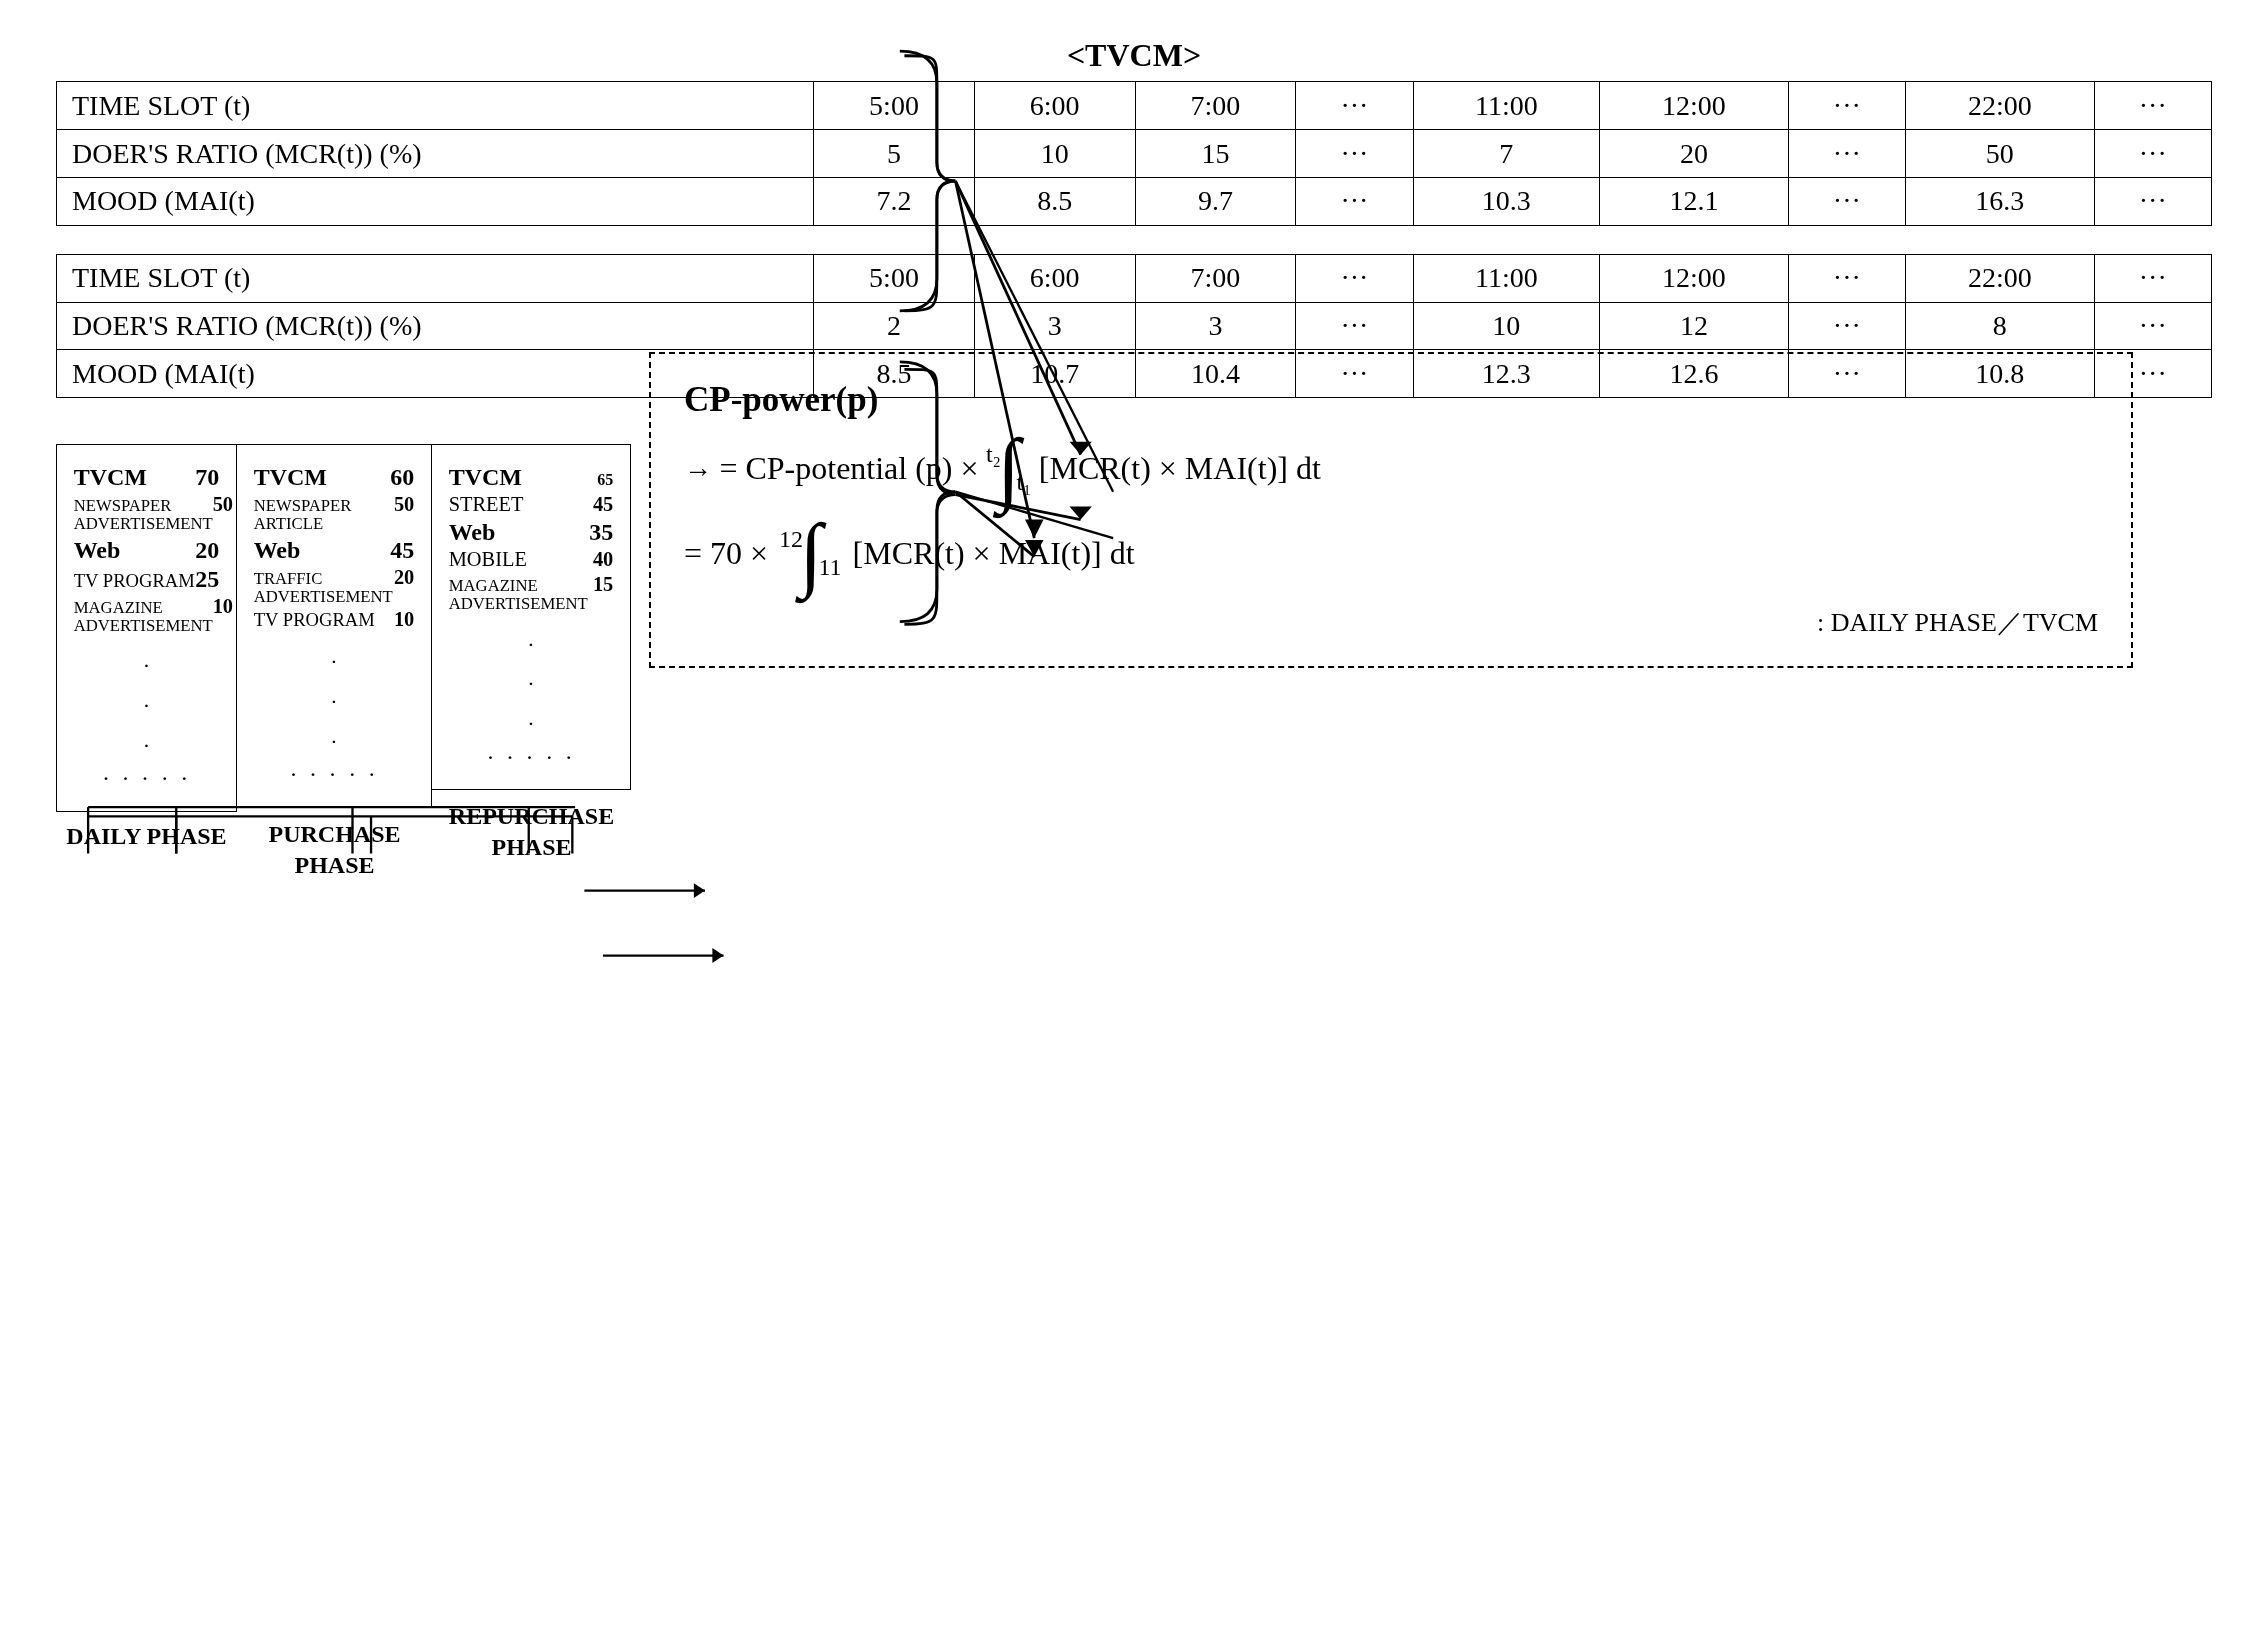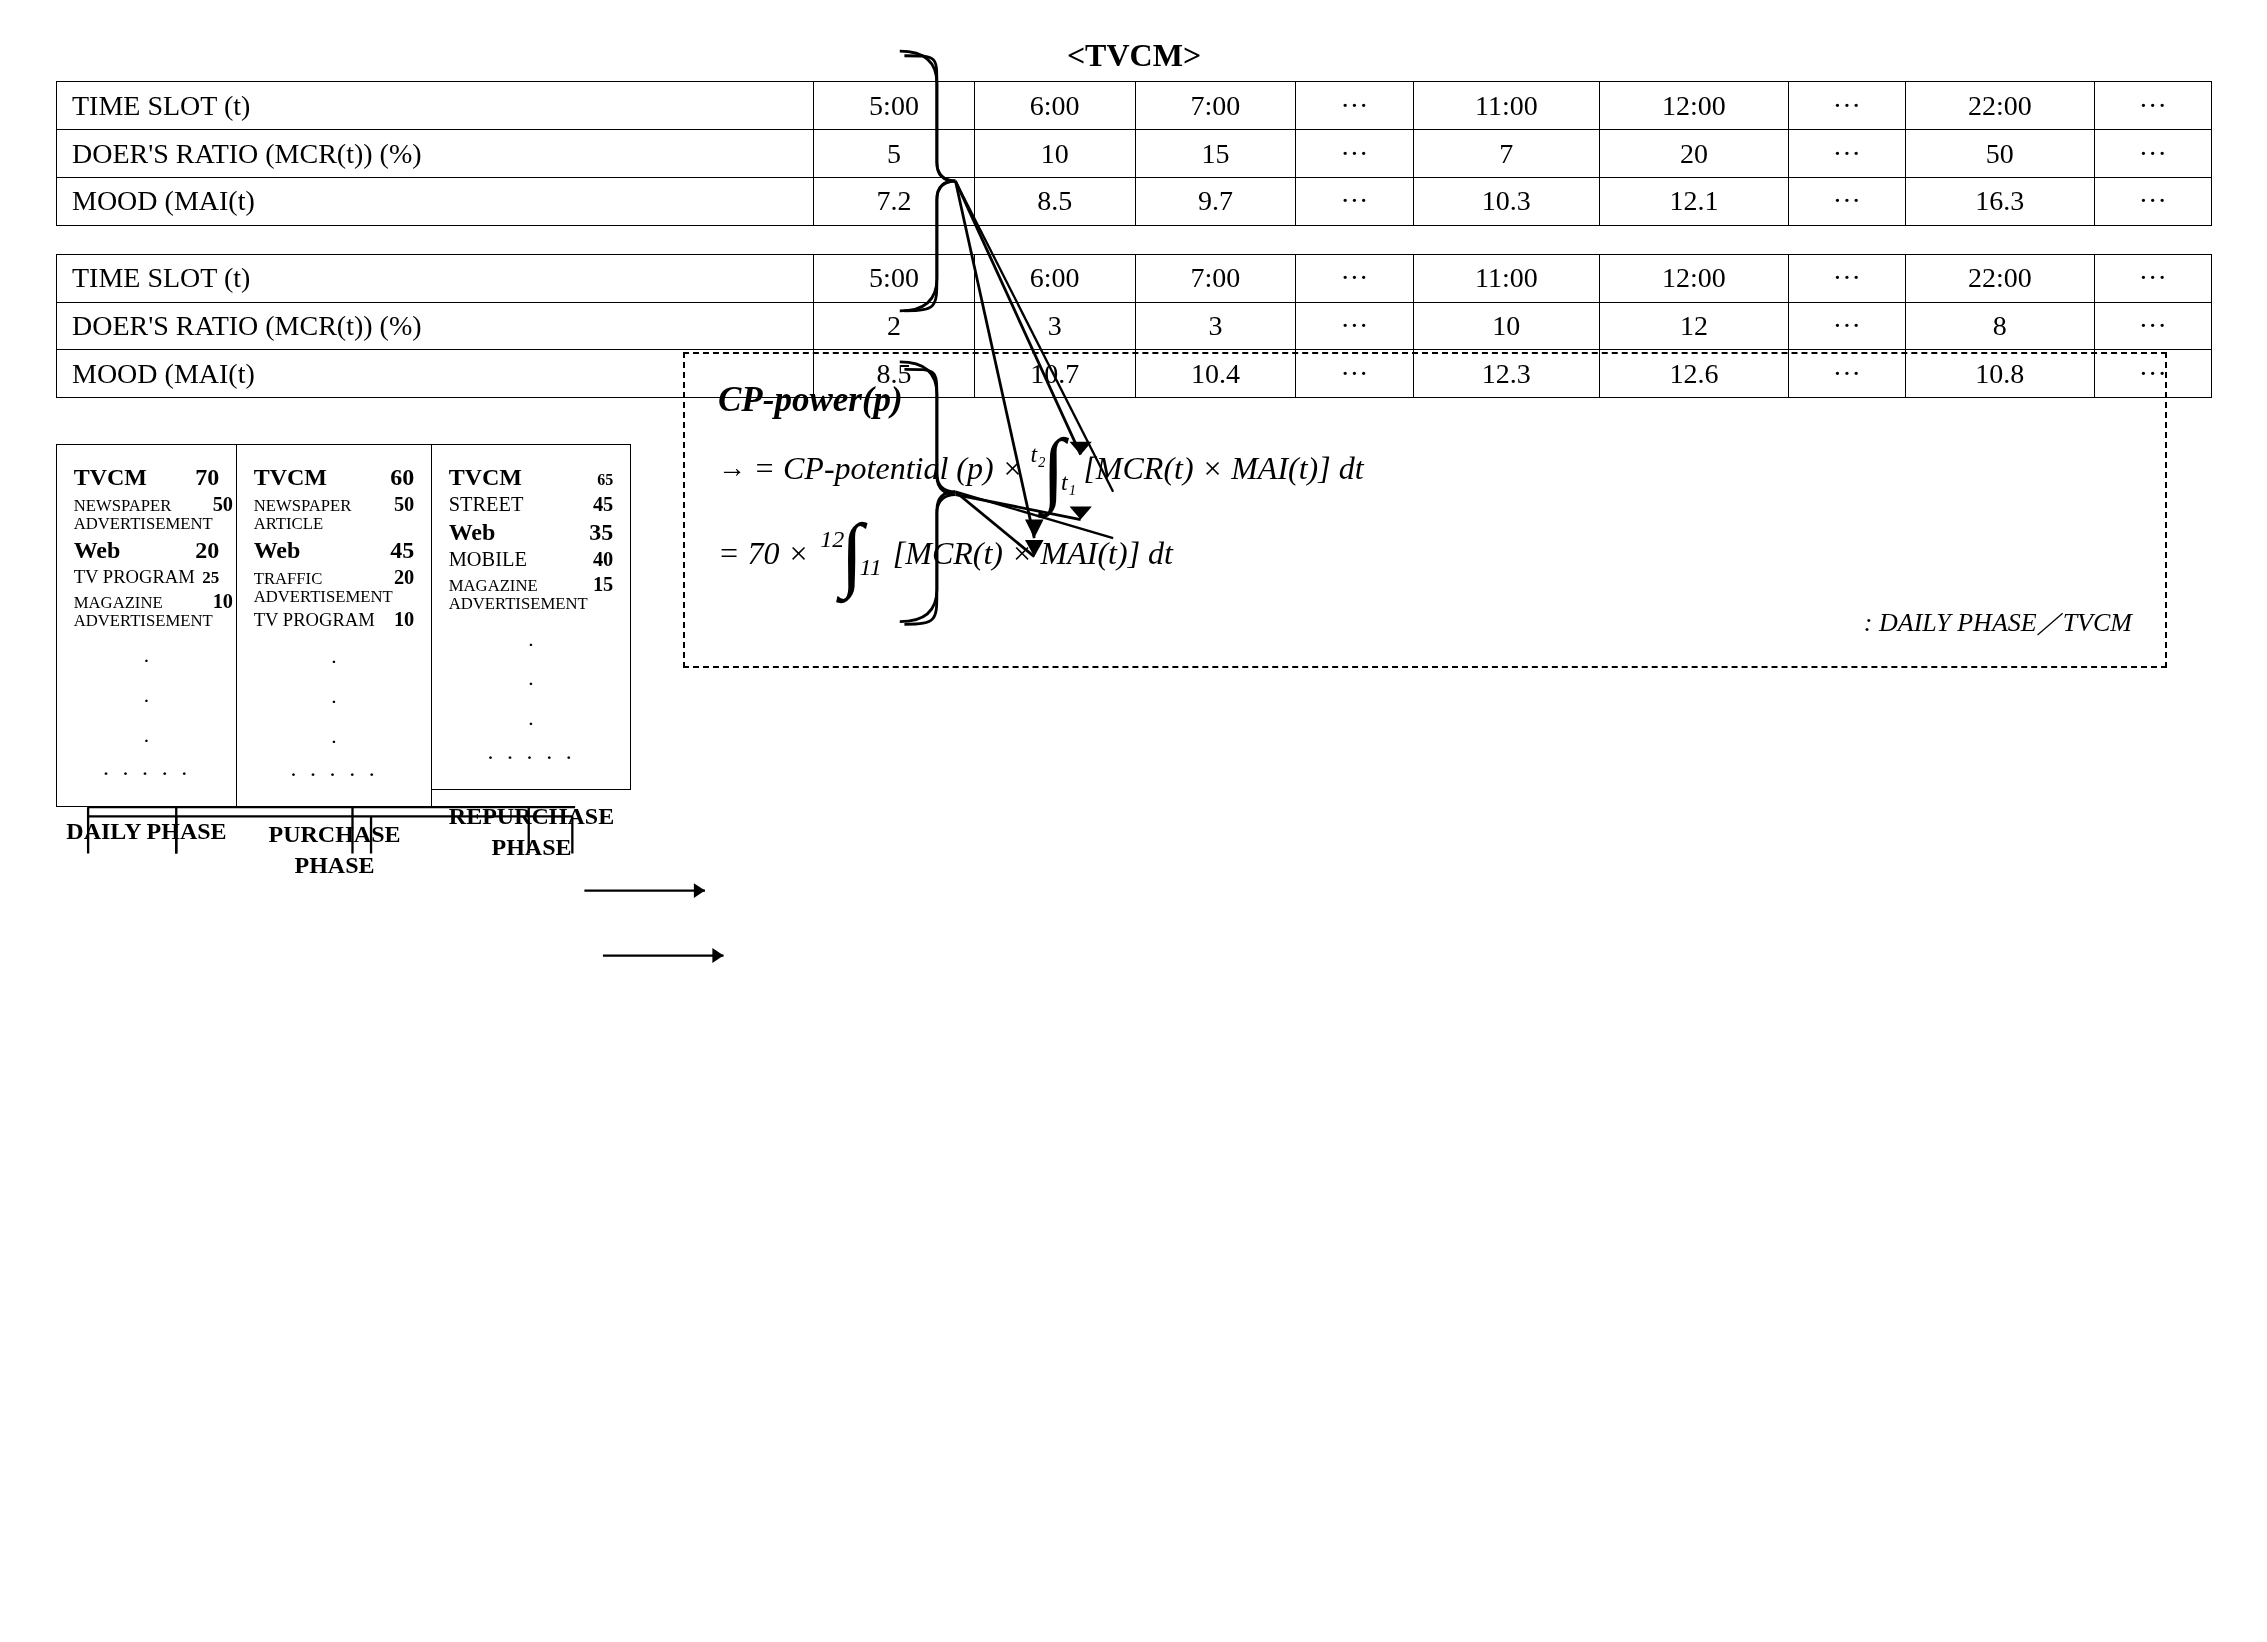--- a/index.html
+++ b/index.html
@@ -51,25 +51,24 @@
       border: 1.9px solid #000;
       padding: 18.6px 16.7px;
       min-width: 176px;
       font-family: serif;
     }
 
     
     .cp-power-section {
       position: absolute;
       top: 352px;
-      left: 683px;
+      left: 649px;
       border: 2.8px dashed #000;
       padding: 26px 33px;
       width: 1484px;
-      font-style: italic;
     }
   </style>
 </head>
 <body>
 
 <div class="main-container">
 
   <svg style="position:absolute;top:0;left:0;width:2268px;height:1643px;pointer-events:none;" viewBox="0 0 2445 1771" width="2268" height="1643">
 
     <path d="M 970 55 Q 1010 55 1010 90 L 1010 175 Q 1010 195 1030 195 Q 1010 195 1010 215 L 1010 300 Q 1010 335 970 335" stroke="#000" stroke-width="3" fill="none"></path>
@@ -197,21 +196,21 @@
           <div style="display:flex;justify-content:space-between;align-items:baseline;margin-bottom:1.9px;">
             <span style="font-size:16.7px;font-weight:normal;line-height:1.1;">NEWSPAPER<br>ADVERTISEMENT</span>
             <span style="font-size:20.4px;font-weight:bold;">50</span>
           </div>
           <div style="display:flex;justify-content:space-between;align-items:baseline;margin-bottom:1.9px;margin-top:3.7px;">
             <span style="font-size:24px;font-weight:bold;">Web</span>
             <span style="font-size:24px;font-weight:bold;">20</span>
           </div>
           <div style="display:flex;justify-content:space-between;align-items:baseline;margin-bottom:1.9px;">
             <span style="font-size:18.6px;">TV PROGRAM</span>
-            <span style="font-size:17px;font-weight:bold;">25</span>
+            <span style="font-size:24px;font-weight:bold;">25</span>
           </div>
           <div style="display:flex;justify-content:space-between;align-items:baseline;margin-bottom:1.9px;">
             <span style="font-size:16.7px;font-weight:normal;line-height:1.1;">MAGAZINE<br>ADVERTISEMENT</span>
             <span style="font-size:20.4px;font-weight:bold;">10</span>
           </div>
           <div style="text-align:center;margin-top:11px;font-size:22px;line-height:1.8;">
             ·<br>·<br>·
           </div>
           <div style="text-align:center;font-size:24px;letter-spacing:2.8px;">· · · · ·</div>
         </div>

